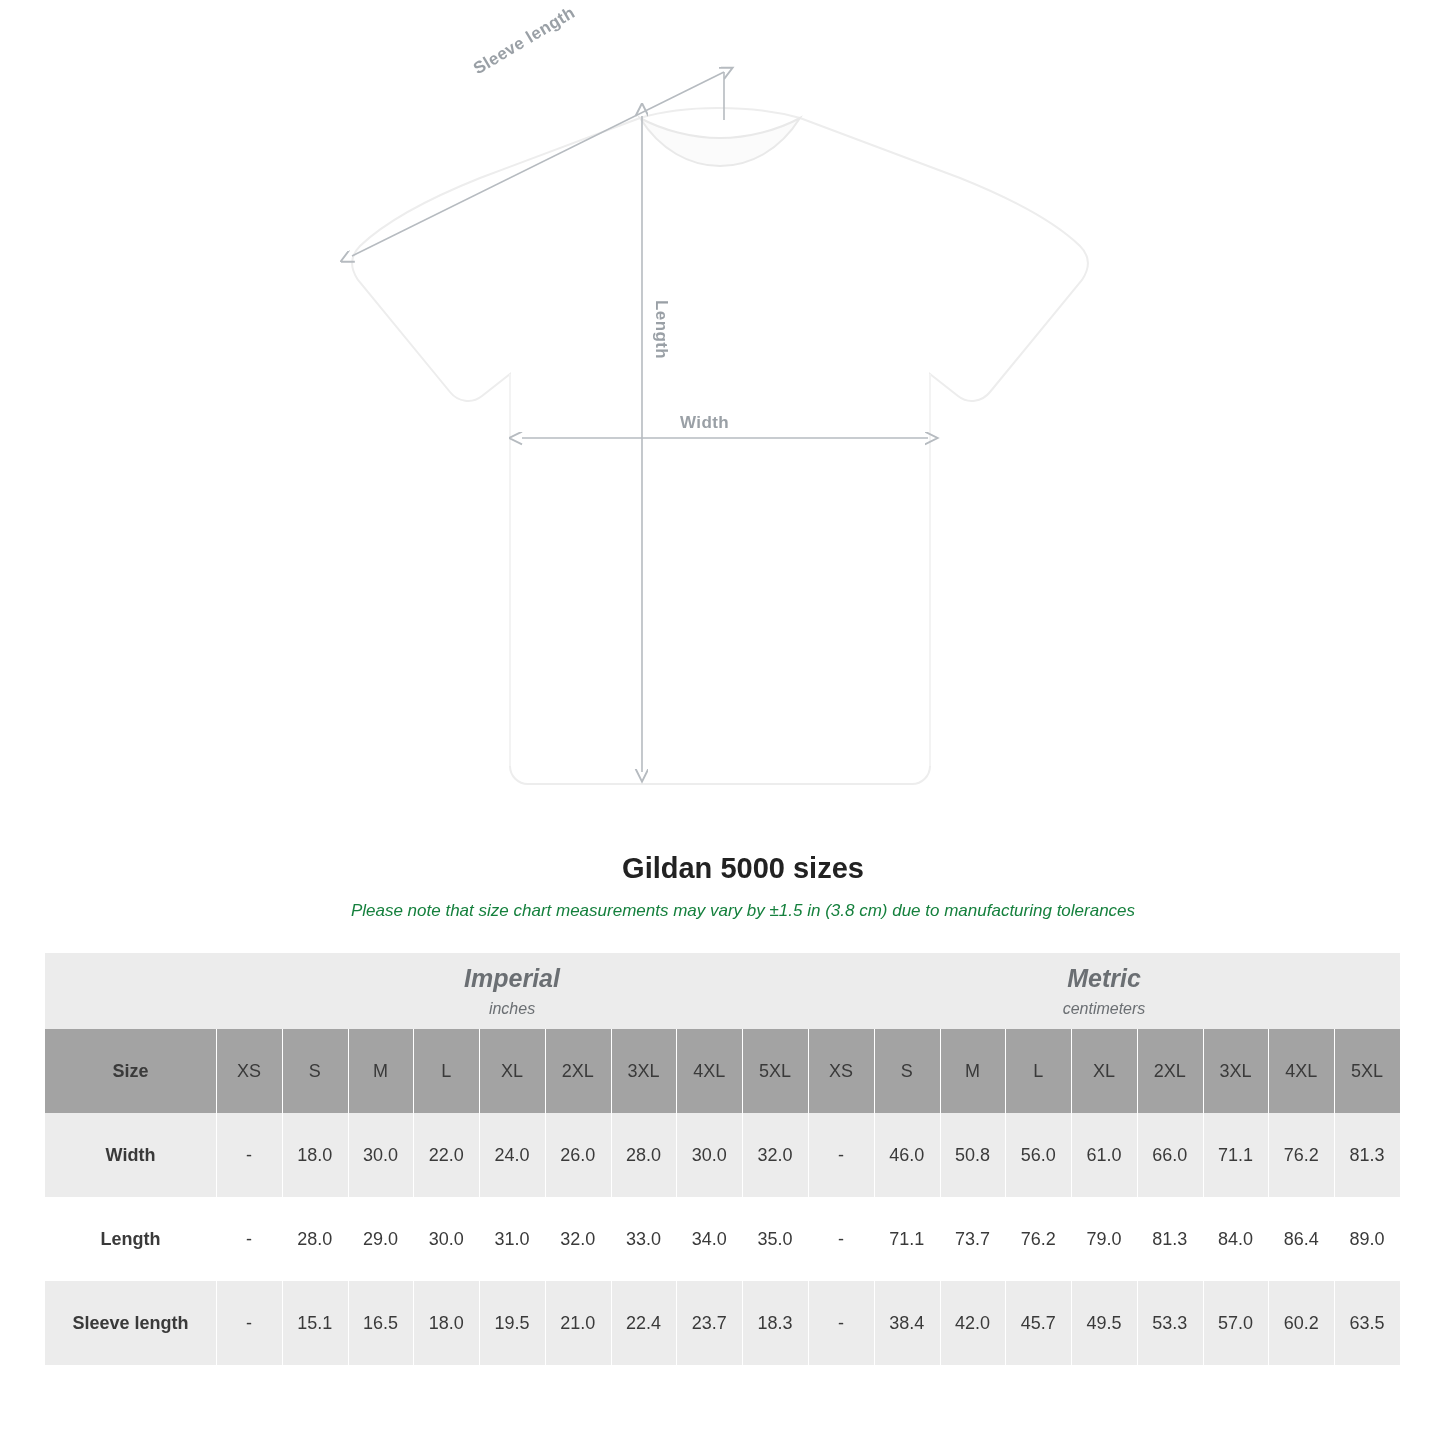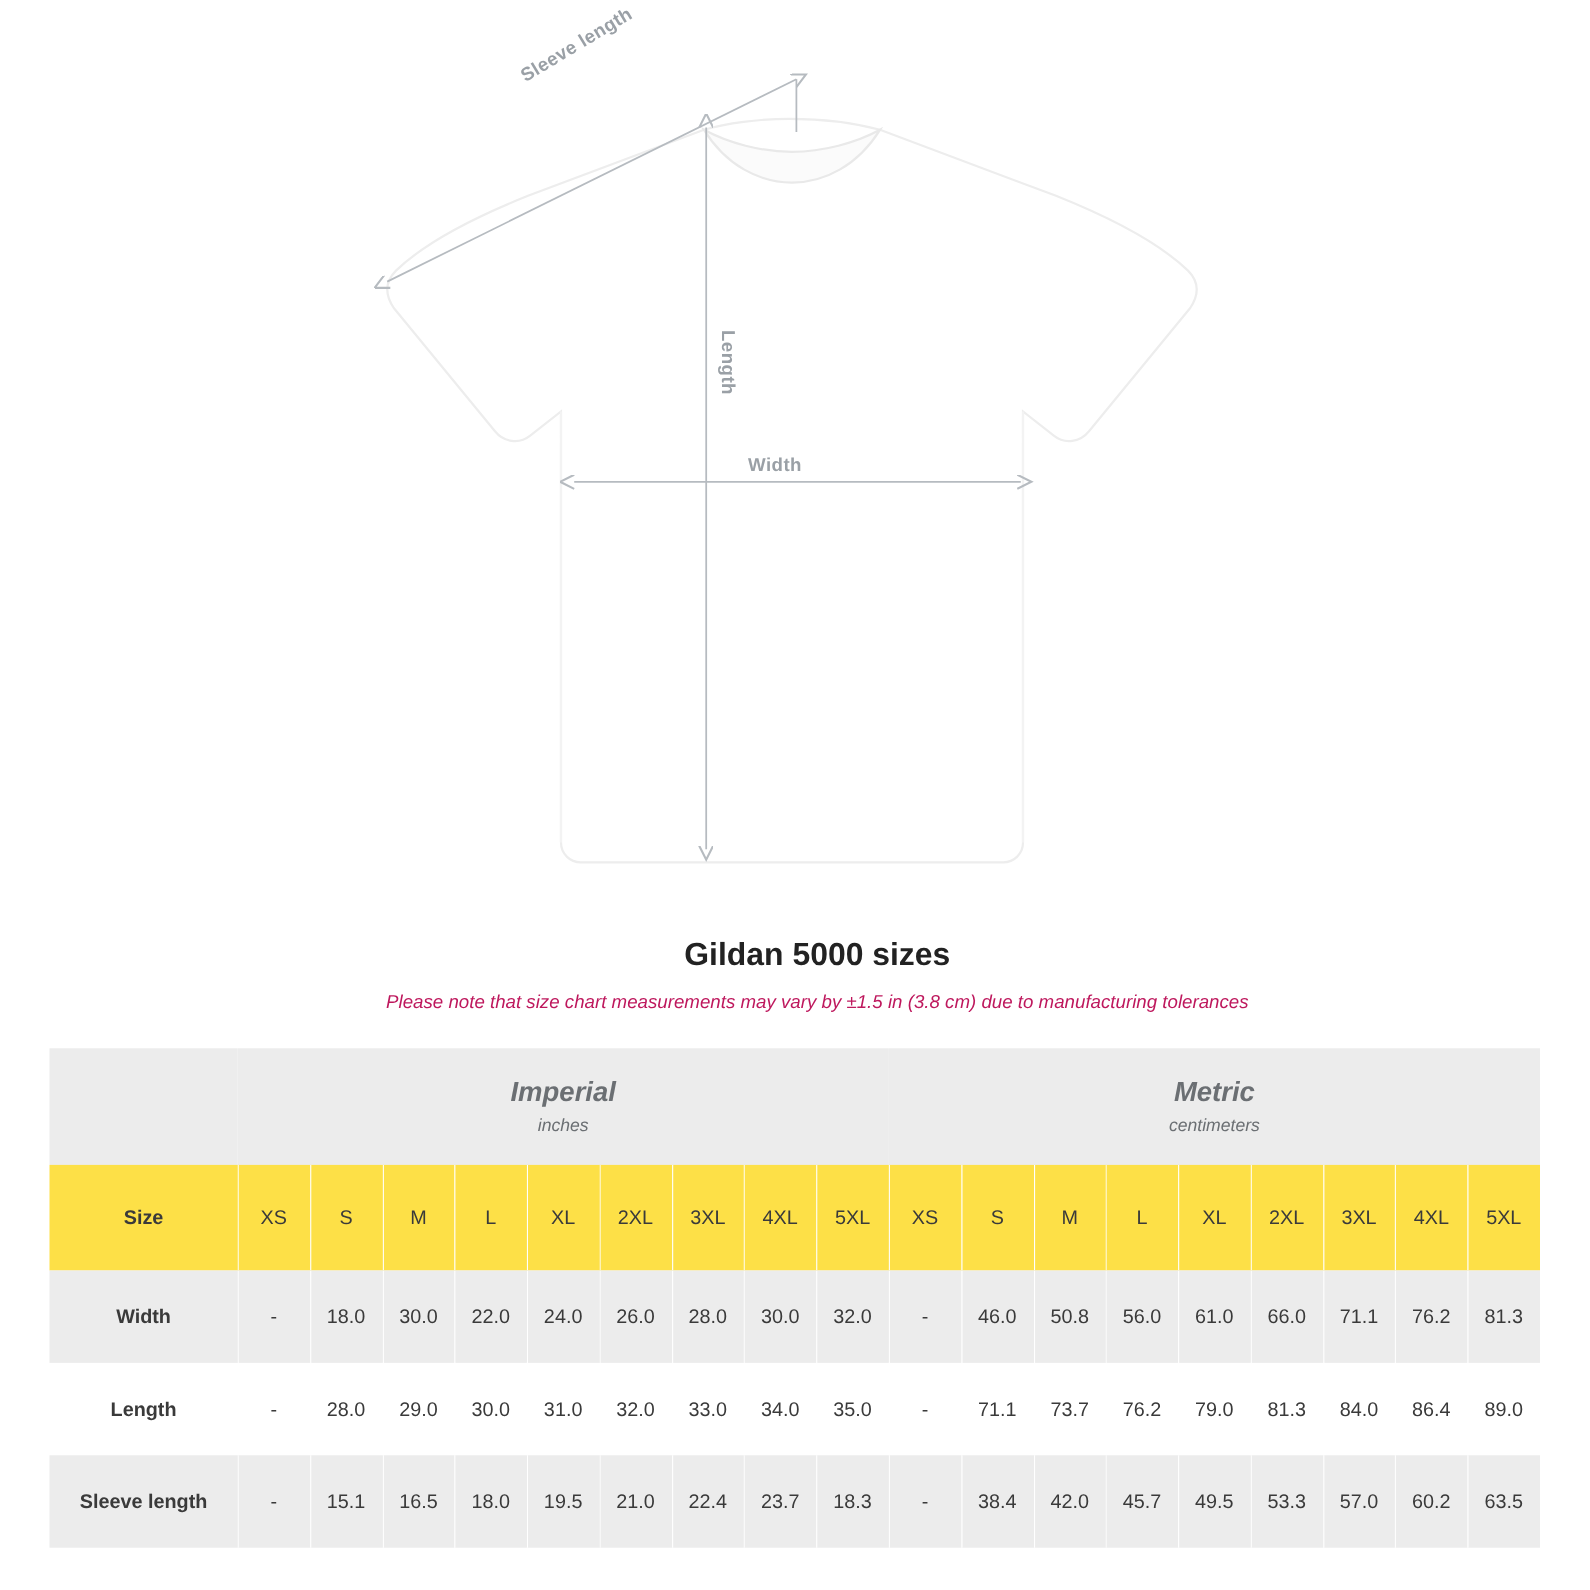--- a/index.html
+++ b/index.html
@@ -64,21 +64,21 @@
   }
   .chart-title {
     font-size: 29px;
     font-weight: bold;
     color: #222222;
     margin: 0;
   }
   .chart-note {
     font-size: 17px;
     font-style: italic;
-    color: #be185d;
+    color: #15803d;
     margin: 16px 0 0 0;
   }
 
   
   .table-wrap {
     margin: 32px 45px 0 45px;
   }
   table.size-table {
     border-collapse: collapse;
     width: 1355px;
@@ -87,21 +87,21 @@
   table.size-table td,
   table.size-table th {
     text-align: center;
     font-size: 18px;
     color: #3a3a3a;
     padding: 0;
     border: none;
   }
   .unit-header-row td {
     background: #ececec;
-    height: 106px;
+    height: 76px;
     vertical-align: middle;
   }
   .unit-name {
     font-size: 25px;
     font-weight: bold;
     font-style: italic;
     color: #6b6f73;
     display: block;
     margin-bottom: 7px;
   }
@@ -110,22 +110,22 @@
     font-style: italic;
     color: #6b6f73;
     display: block;
   }
   .row-head {
     font-weight: bold;
     font-size: 19px;
     color: #333333;
   }
   .size-row td {
-    background: #fde047;
-    height: 96px;
+    background: #a3a3a3;
+    height: 84px;
   }
   .data-row-alt td {
     background: #ececec;
     height: 84px;
   }
   .data-row-plain td {
     background: #ffffff;
     height: 84px;
   }
   .col-label { width: 171px; }

